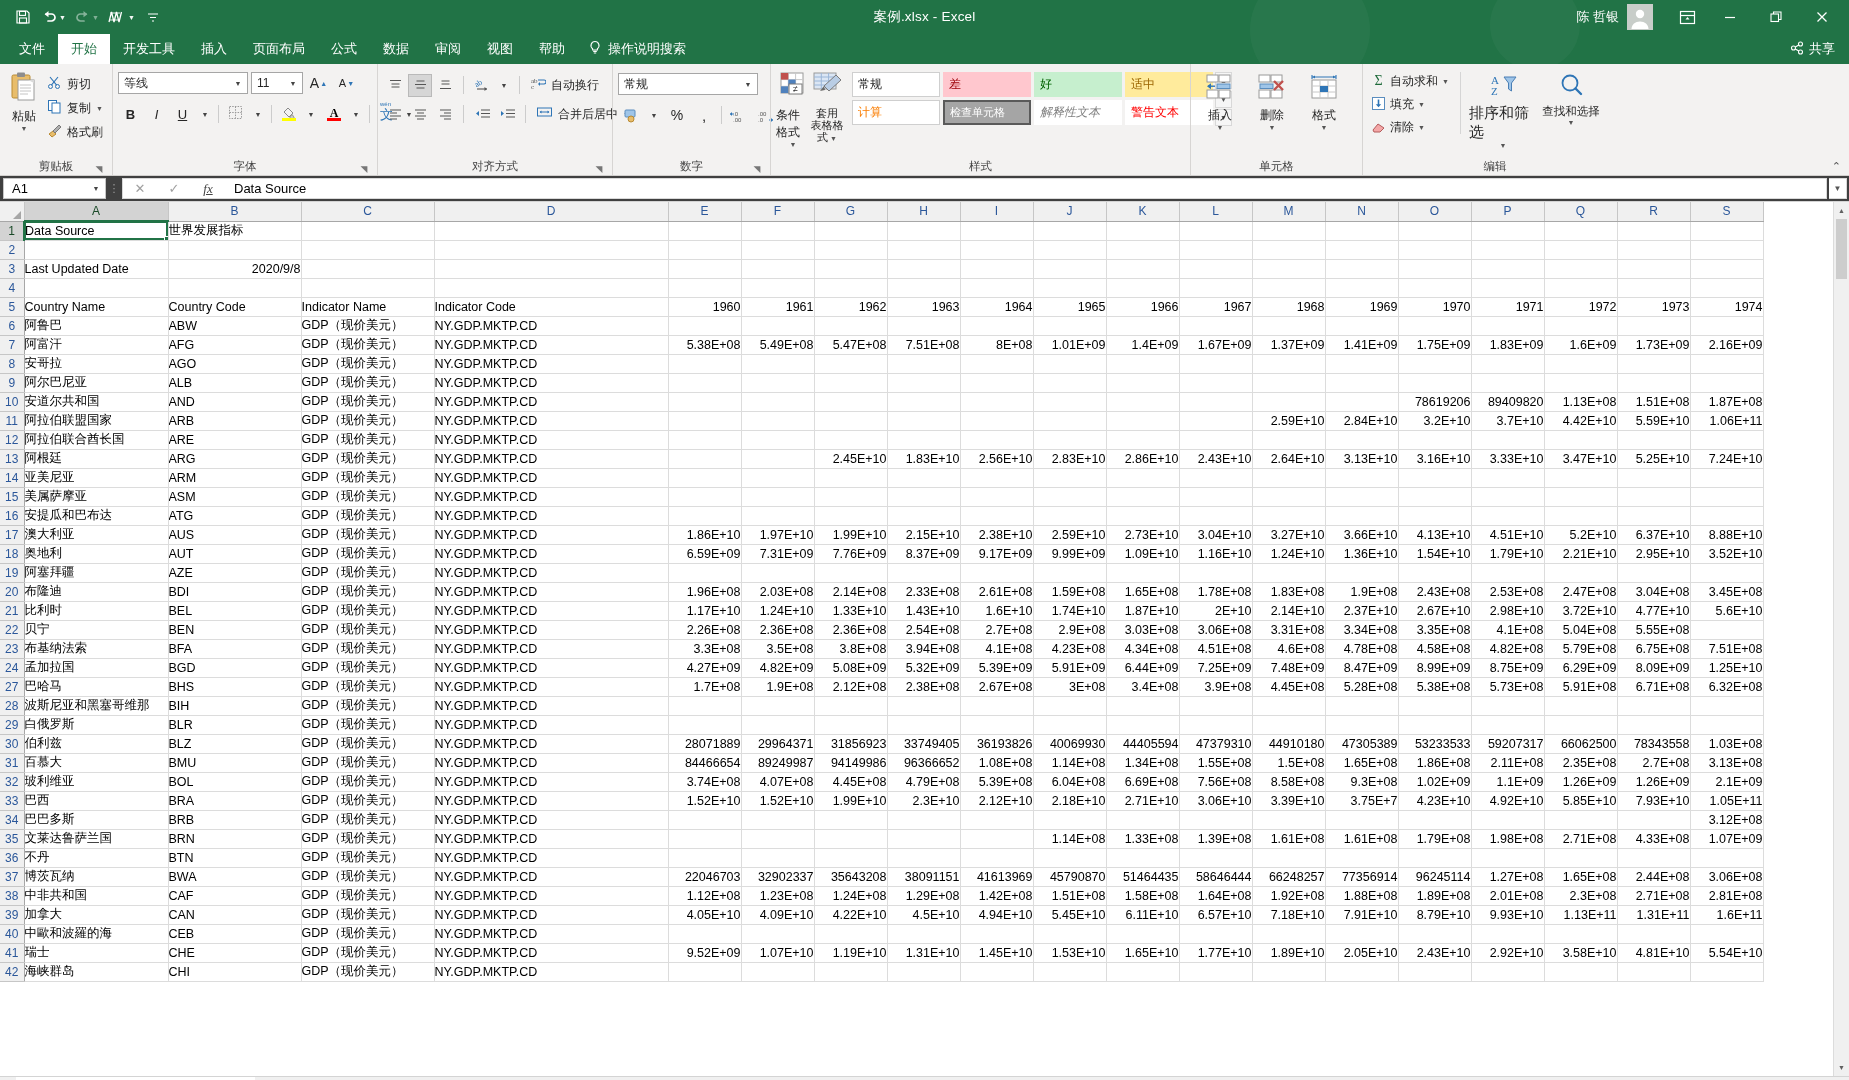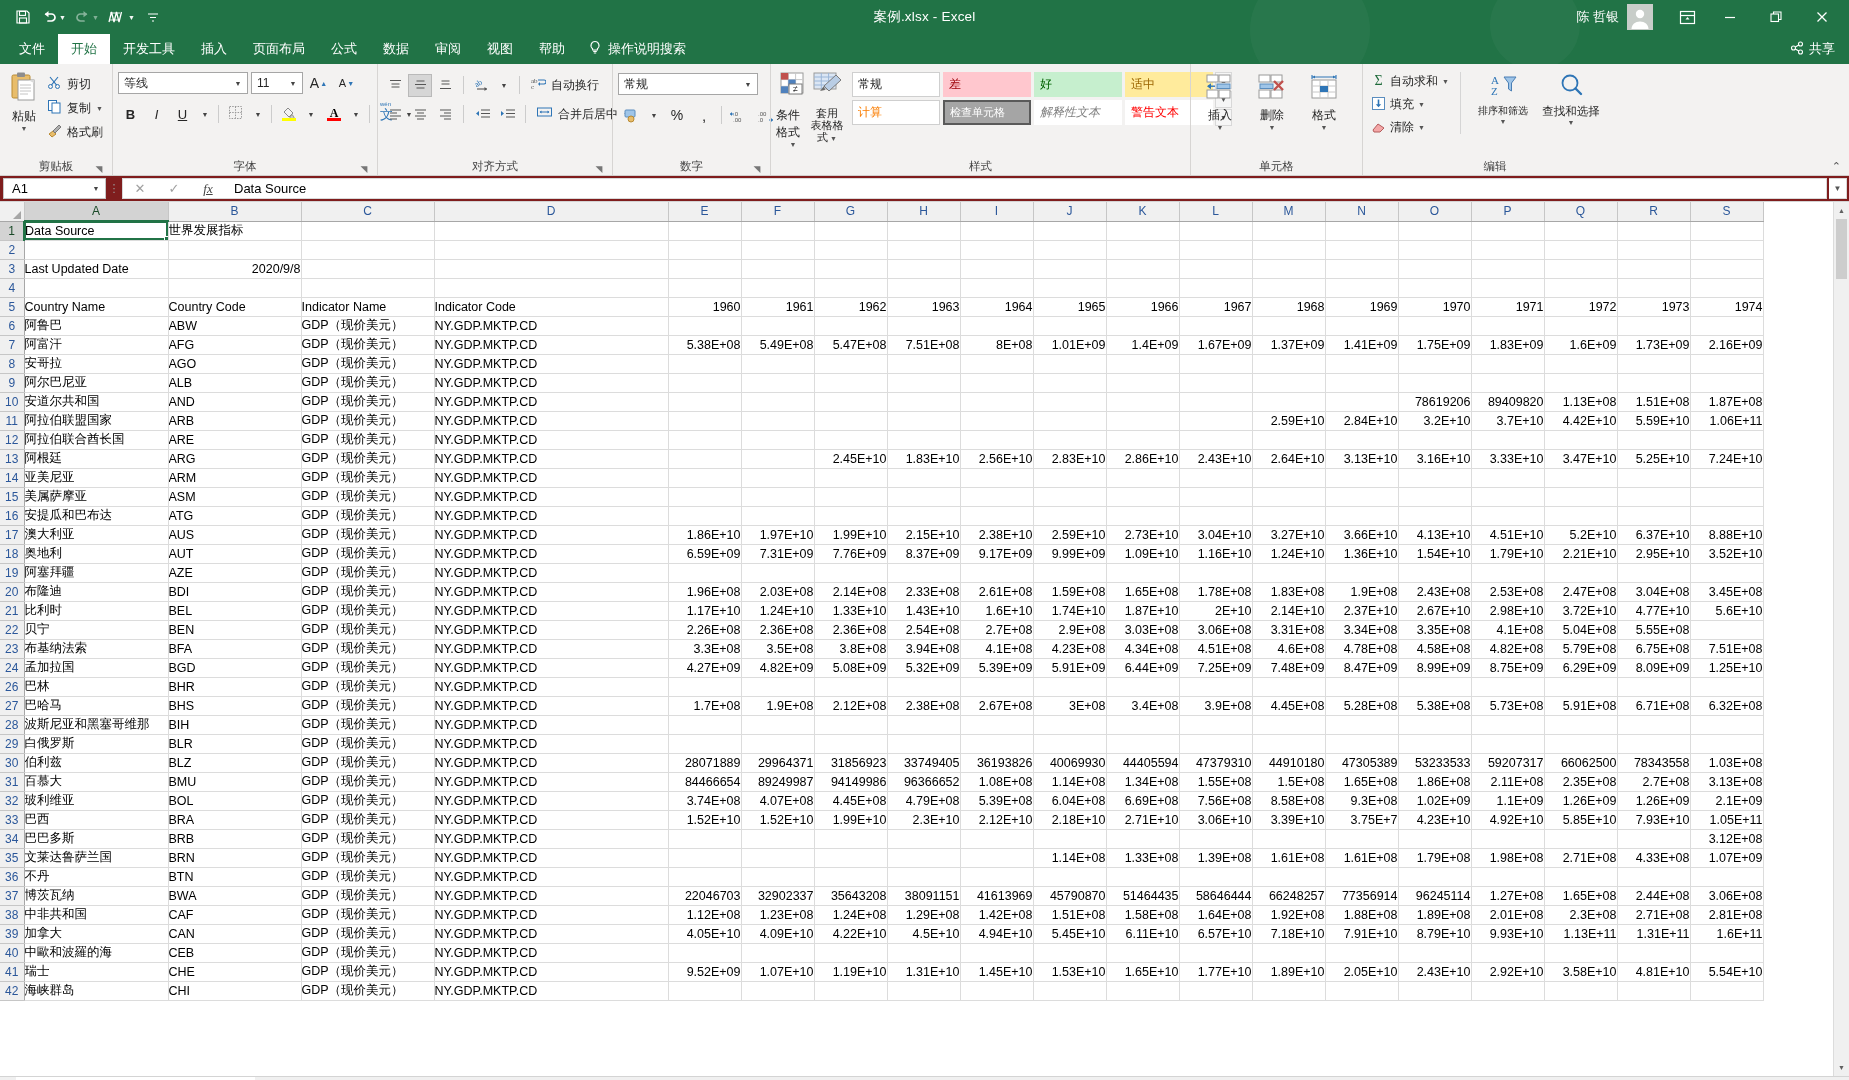--- a/index.html
+++ b/index.html
@@ -128,21 +128,21 @@
   }
   .bigbtn .lbl { margin-top: 1px; }
   .bigbtn .dd { font-size: 7px; color: #555; line-height: 8px; }
 
   
   .editrow { display:flex; align-items:center; gap:4px; height: 23px; font-size: 12px; padding: 0 3px; white-space: nowrap; }
   #ribbon-collapse { position: absolute; right: 8px; bottom: 2px; font-size: 11px; color: #555; }
 
   
   #formulabar {
-    height: 26px; background: #7f1d1d; display: flex; align-items: stretch;
+    height: 26px; background: #404040; display: flex; align-items: stretch;
     border-bottom: 1px solid #d4d4d4; font-size: 13px;
   }
   #namebox {
     width: 103px; margin: 2px 0 2px 3px; border: 1px solid #c7c7c7; background: #fff;
     display: flex; align-items: center; padding: 0 2px 0 8px;
   }
   #namebox .nb-val { flex: 1; }
   #namebox .nb-caret { font-size: 7px; color: #444; width: 14px; text-align: center; }
   #fb-grip { width: 16px; display:flex; align-items:center; justify-content:center; color:#9a9a9a; font-size: 11px; letter-spacing: 0; }
   #fb-btns { display: flex; align-items: center; gap: 0; border: 1px solid #d9d9d9; border-right: none; margin: 2px 0; background:#fff;}
@@ -759,21 +759,21 @@
       </div>
       <div style="width:1px;height:62px;background:#d5d5d5;margin:2px 8px 0 8px"></div>
       <div class="bigbtn" style="width:68px">
         <span>
           <svg width="34" height="28" viewBox="0 0 34 28">
             <text x="5" y="12" font-size="11" fill="#2e75b6" font-family="Liberation Serif, serif">A</text>
             <text x="5" y="23" font-size="11" fill="#2e75b6" font-family="Liberation Serif, serif">Z</text>
             <path d="M18 5h12l-4.5 6v8l-3-2v-6z" fill="#9fc5e8" stroke="#4a7fb5"></path>
           </svg>
         </span>
-        <span class="lbl" style="font-size:10px">排序和筛选</span>
+        <span class="lbl" style="font-size:15px">排序和筛选</span>
         <span class="dd">▼</span>
       </div>
       <div class="bigbtn" style="width:68px">
         <span>
           <svg width="34" height="28" viewBox="0 0 34 28">
               <circle cx="16" cy="11" r="7.5" fill="none" stroke="#2e75b6" stroke-width="1.8"></circle>
               <path d="M21.5 16.5L27 22" stroke="#2e75b6" stroke-width="2.4" stroke-linecap="round"></path>
             </svg>
         </span>
         <span class="lbl" style="font-size:11.5px">查找和选择</span>
@@ -1352,42 +1352,20 @@
           <td class="cell num">7.25E+09</td>
           <td class="cell num">7.48E+09</td>
           <td class="cell num">8.47E+09</td>
           <td class="cell num">8.99E+09</td>
           <td class="cell num">8.75E+09</td>
           <td class="cell num">6.29E+09</td>
           <td class="cell num">8.09E+09</td>
           <td class="cell num">1.25E+10</td>
         </tr>
         <tr>
-          <th class="rowhdr">26</th>
-          <td class="cell">巴林</td>
-          <td class="cell">BHR</td>
-          <td class="cell">GDP（现价美元）</td>
-          <td class="cell">NY.GDP.MKTP.CD</td>
-          <td class="cell num"></td>
-          <td class="cell num"></td>
-          <td class="cell num"></td>
-          <td class="cell num"></td>
-          <td class="cell num"></td>
-          <td class="cell num"></td>
-          <td class="cell num"></td>
-          <td class="cell num"></td>
-          <td class="cell num"></td>
-          <td class="cell num"></td>
-          <td class="cell num"></td>
-          <td class="cell num"></td>
-          <td class="cell num"></td>
-          <td class="cell num"></td>
-          <td class="cell num"></td>
-        </tr>
-        <tr>
           <th class="rowhdr">27</th>
           <td class="cell">巴哈马</td>
           <td class="cell">BHS</td>
           <td class="cell">GDP（现价美元）</td>
           <td class="cell">NY.GDP.MKTP.CD</td>
           <td class="cell num">1.7E+08</td>
           <td class="cell num">1.9E+08</td>
           <td class="cell num">2.12E+08</td>
           <td class="cell num">2.38E+08</td>
           <td class="cell num">2.67E+08</td>

